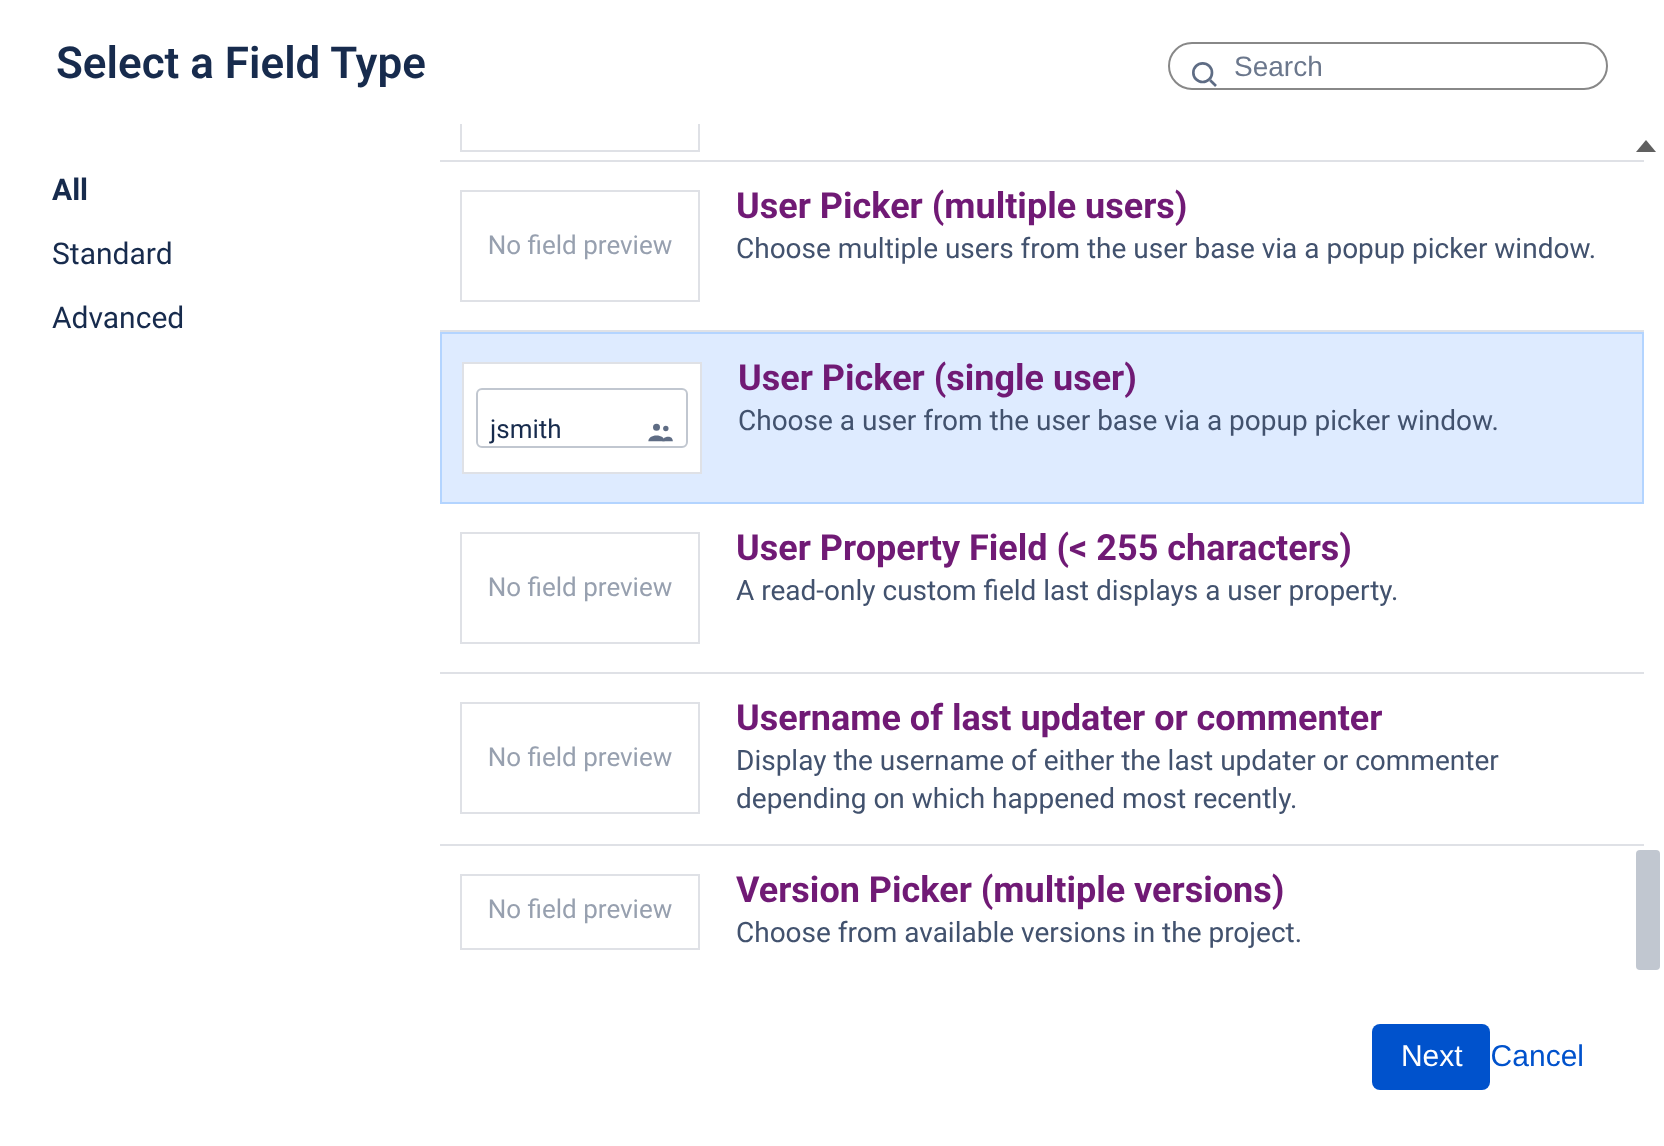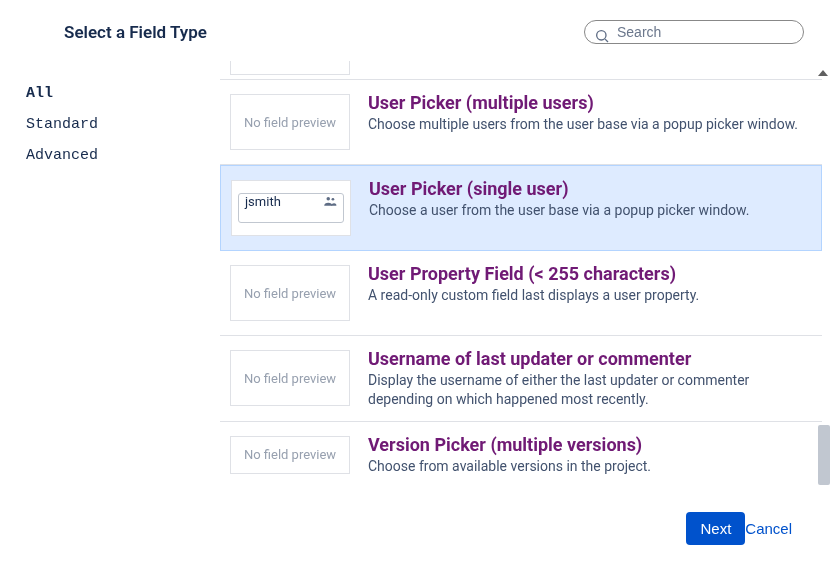--- a/index.html
+++ b/index.html
@@ -12,24 +12,23 @@
     overflow: hidden;
     position: relative;
   }
   .dialog-header {
     display: flex;
     justify-content: space-between;
     align-items: center;
     padding: 20px 28px 16px 28px;
   }
   .dialog-title {
-    font-size: 17px;
+    font-size: 22px;
     font-weight: 600;
     color: #172B4D;
-    margin-left: 36px;
   }
   .search-wrap {
     position: relative;
     width: 220px;
   }
   .search-input {
     width: 100%;
     height: 24px;
     border: 1px solid #888;
     border-radius: 16px;
@@ -49,21 +48,20 @@
   }
   .dialog-body {
     display: flex;
     height: 430px;
     position: relative;
   }
   .sidebar {
     width: 220px;
     padding: 18px 0 0 20px;
     flex-shrink: 0;
-    font-family: Liberation Mono, monospace;
   }
   .sidebar-item {
     font-size: 15px;
     padding: 7px 6px;
     cursor: pointer;
     color: #172B4D;
   }
   .sidebar-item.active {
     font-weight: 700;
   }
@@ -101,21 +99,21 @@
     background: #fff;
     flex-shrink: 0;
     margin: 6px 0;
   }
   .preview-box.user-picker {
     padding: 0 6px;
     justify-content: stretch;
   }
   .user-input-fake {
     display: flex;
-    align-items: flex-start;
+    align-items: flex-end;
     width: 100%;
     border: 1px solid #C1C7D0;
     border-radius: 3px;
     height: 30px;
     padding: 0 6px;
     font-size: 13px;
     color: #172B4D;
     justify-content: space-between;
   }
   .user-input-fake .people-icon {

